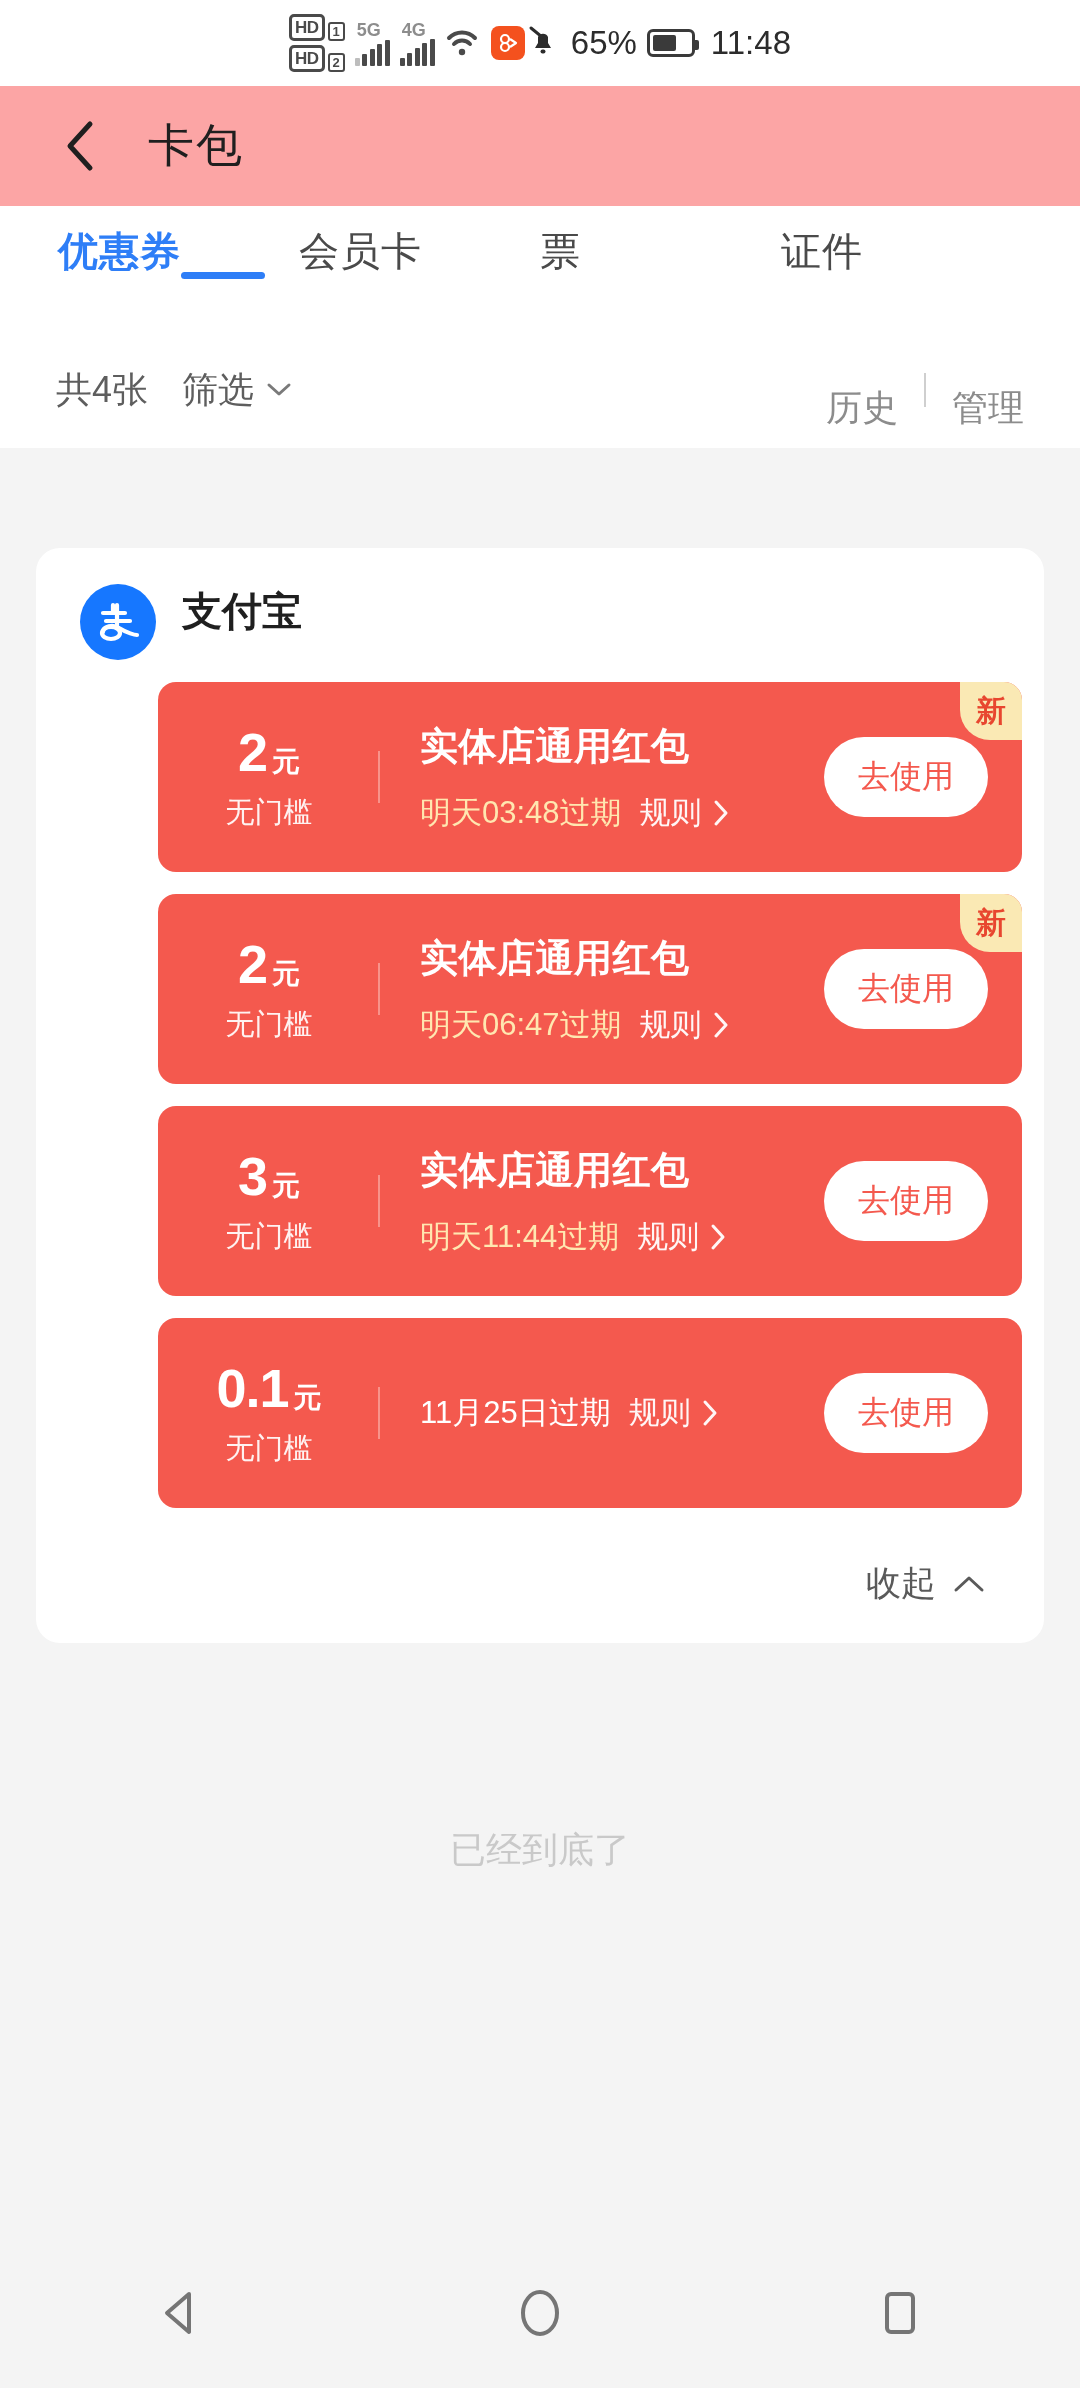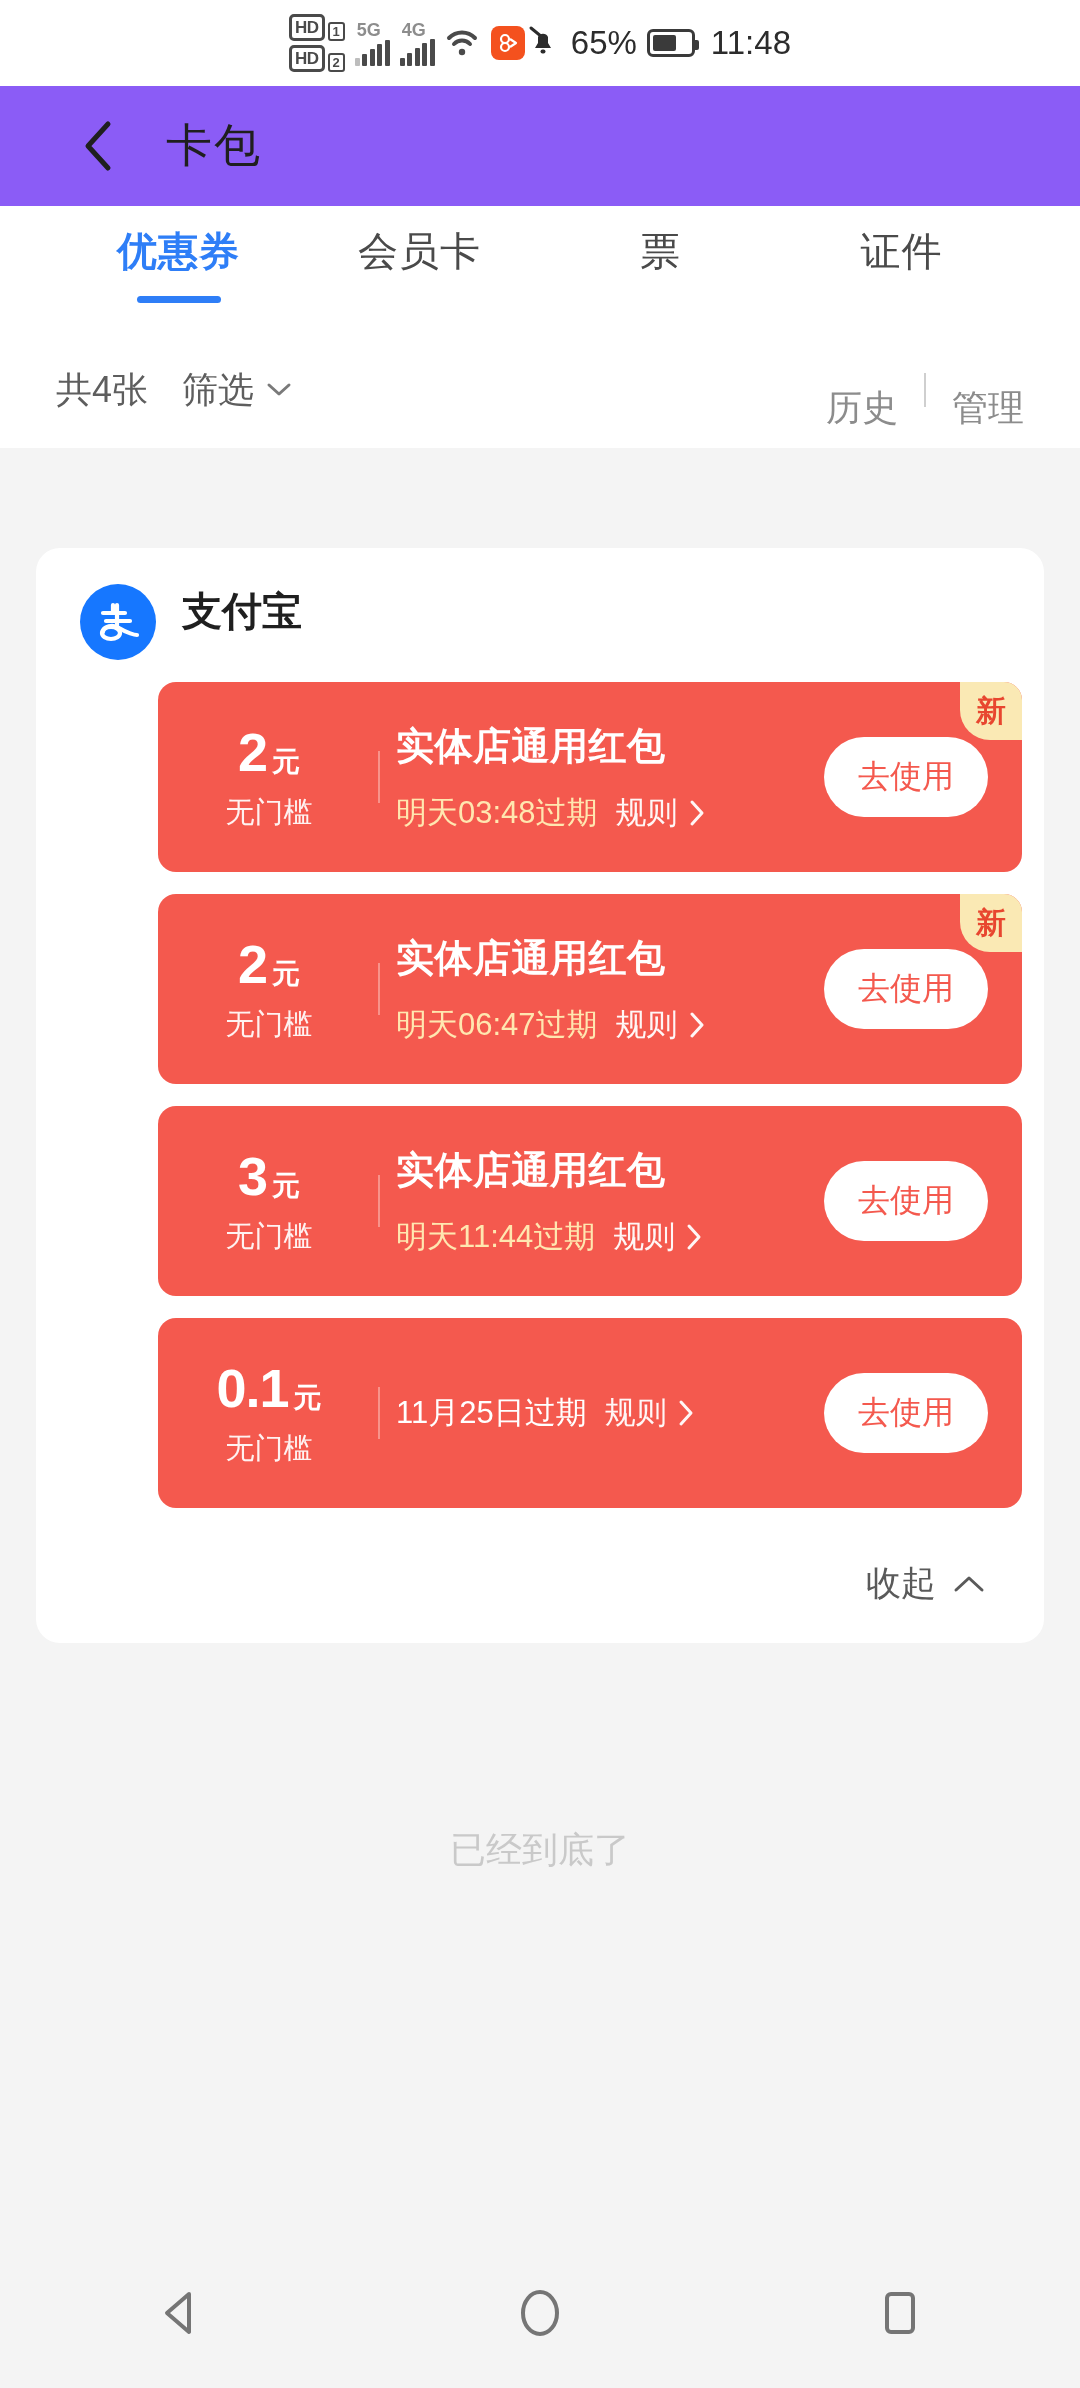--- a/index.html
+++ b/index.html
@@ -51,32 +51,32 @@
   .batt:after{
     content:"";position:absolute;right:-7px;top:8px;width:4px;height:10px;
     background:#3a3a3a;border-radius:0 2px 2px 0;
   }
   .batt-fill{ height:100%; background:#3a3a3a; border-radius:2px; }
   .sb-time{ font-size:33px; color:#2c2c2c; margin-left:6px; }
 
   
   .header{
     position:absolute; top:86px; left:0; width:1080px; height:120px;
-    background:#8b5cf6; display:flex; align-items:center; padding:0 72px;
+    background:#fca5a5; display:flex; align-items:center; padding:0 54px;
   }
   .back-btn{ width:56px;height:56px;display:flex;align-items:center;justify-content:center;cursor:pointer;}
   .page-title{ font-size:46px; color:#1f1f1f; margin-left:38px; letter-spacing:2px;}
 
   
   .tabs{
     position:absolute; top:206px; left:0; width:1080px; height:126px;
     background:#ffffff; display:flex; align-items:flex-start; padding:0 58px;
   }
   .tab{
-    flex:1; display:flex; flex-direction:column; align-items:center;
+    flex:1; display:flex; flex-direction:row; align-items:flex-end;
     padding-top:18px; cursor:pointer;
   }
   .tab-label{ font-size:40px; color:#4a4a4a; letter-spacing:1px; }
   .tab.active .tab-label{ color:#2e7ef7; font-weight:bold; }
   .tab-underline{ margin-top:17px; width:84px; height:7px; border-radius:4px; background:transparent; }
   .tab.active .tab-underline{ background:#2e7ef7; }
 
   
   .filterbar{
     position:absolute; top:332px; left:0; width:1080px; height:116px;
@@ -122,21 +122,21 @@
     position:relative;
   }
   .c-amount:after{
     content:""; position:absolute; right:0; top:30px; bottom:30px;
     width:2px; background:rgba(255,255,255,0.35);
   }
   .c-value{ display:flex; align-items:baseline; }
   .c-value .num{ font-size:54px; font-weight:bold; letter-spacing:-1px; }
   .c-value .unit{ font-size:28px; font-weight:bold; margin-left:5px; }
   .c-cond{ font-size:29px; color:rgba(255,255,255,0.92); margin-top:10px; }
-  .c-body{ flex:1 1 auto; padding-left:16px; display:flex; flex-direction:column; gap:20px;justify-content:space-between;}
+  .c-body{ flex:1 1 auto; padding-left:40px; display:flex; flex-direction:column; gap:20px;justify-content:space-between;}
   .c-title{ font-size:38px; color:#ffffff; font-weight:bold; letter-spacing:0.5px;}
   .c-meta{ display:flex; align-items:center; gap:18px; }
   .c-expiry{ font-size:31px; color:#ffe7b0; }
   .c-expiry.plain{ color:#ffffff; }
   .c-rule{ display:flex; align-items:center; gap:10px; cursor:pointer;}
   .c-rule span{ font-size:31px; color:rgba(255,255,255,0.95); }
   .c-action{ flex:0 0 auto; padding-right:34px; }
   .use-btn{
     background:#ffffff; border-radius:40px; border:none;
     padding:18px 34px; font-size:32px; color:#f4594e;

